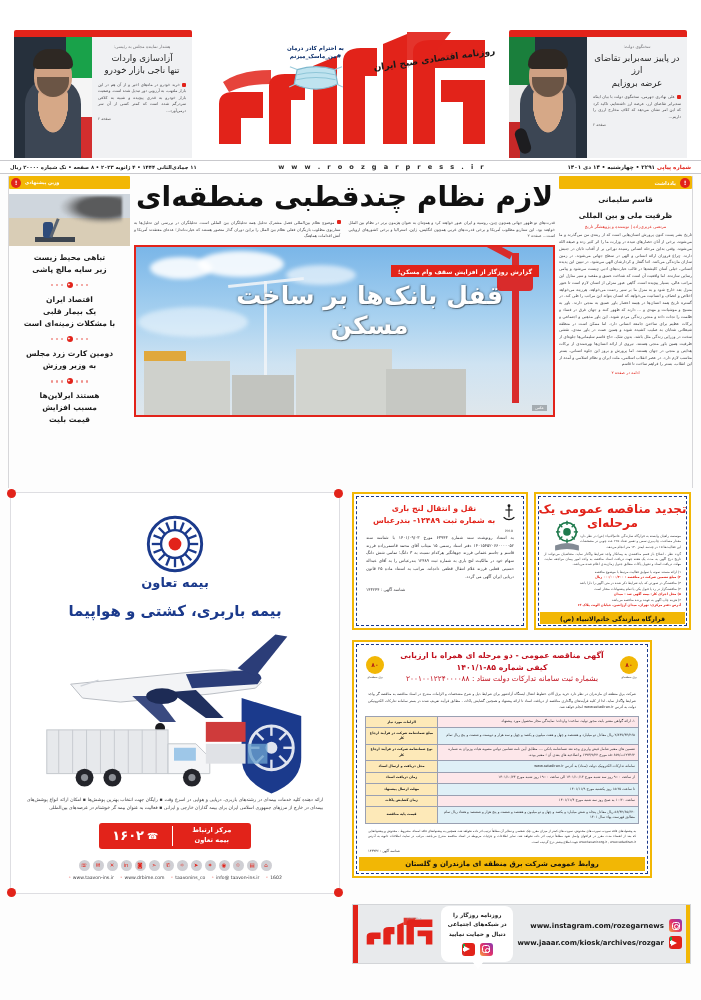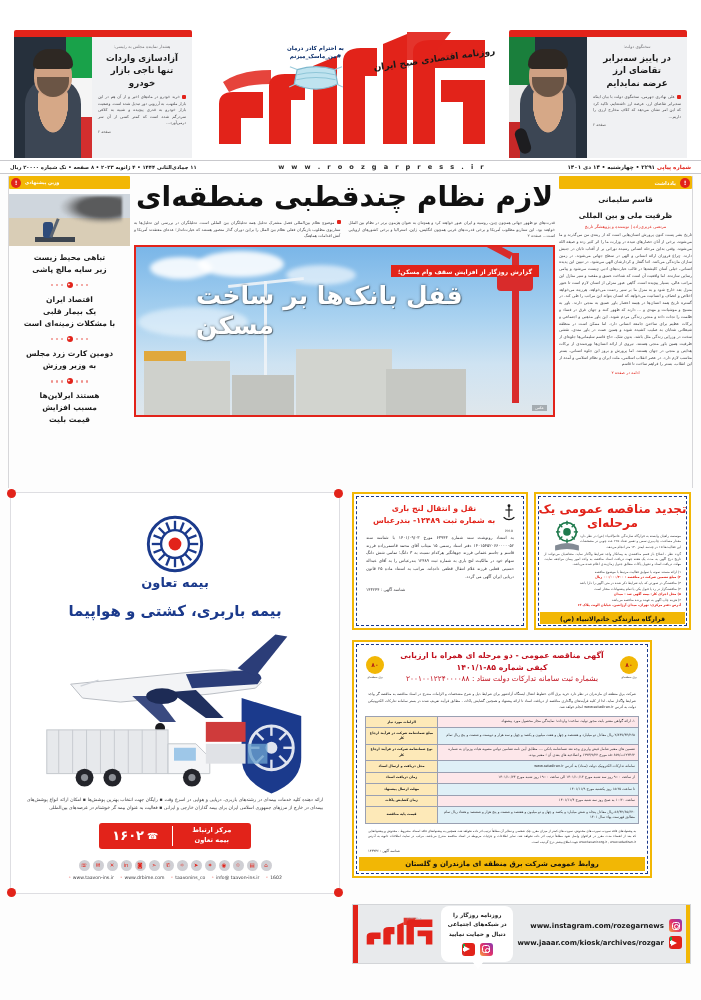--- a/index.html
+++ b/index.html
@@ -32,21 +32,21 @@
       background:#cfa183; border-radius:50% 50% 42% 42%;}
   .art-photo .hair{position:absolute; left:50%; transform:translateX(-50%); top:12px; width:40px;height:20px;
       background:#2e2823; border-radius:20px 20px 6px 6px;}
   .art-photo .beard{position:absolute;left:50%;transform:translateX(-50%);top:40px;width:32px;height:20px;
       background:#4a3c30;border-radius:0 0 16px 16px;opacity:.75;}
   .art-photo.mic::after{content:"";position:absolute;left:8px;bottom:4px;width:12px;height:26px;background:#1d1d20;border-radius:6px;transform:rotate(-18deg);}
   .art-photo.mic::before{content:"";position:absolute;left:22px;bottom:0px;width:10px;height:22px;background:#2a2a30;border-radius:5px;transform:rotate(12deg);}
 
   .art-text{ flex:1; padding:7px 6px 4px 6px; display:flex; flex-direction:column; }
   .art-kicker{ font-size:4.2px; color:#6e6e72; text-align:center; letter-spacing:.2px; margin-bottom:3px;}
-  .art-title{ font-size:8.6px; font-weight:bold; color:#1a1a1a; text-align:center; line-height:1.45; }
+  .art-title{ font-size:8.6px; font-weight:normal; color:#1a1a1a; text-align:center; line-height:1.45; }
   .art-body{ margin-top:5px; font-size:4px; color:#4a4a4e; line-height:1.62; text-align:justify; }
   .art-body .bullet{display:inline-block;width:4px;height:4px;background:#e2231a;border-radius:1px;vertical-align:middle;margin-left:2px;}
   .art-more{ font-size:3.8px; color:#555; text-align:left; margin-top:2px;}
 
   .logo-wrap{ position:absolute; left:0; right:0; top:18px; height:140px; }
   .logo-roozgar{ position:absolute; left:50%; transform:translateX(-50%); top:8px; width:300px; height:128px; }
   .logo-roozgar svg{ width:100%; height:100%; display:block; }
   .tagline{ position:absolute; left:50%; margin-left:22px; top:36px; font-size:9px; font-weight:bold; color:#1a1a1a;
       transform:rotate(-8deg); white-space:nowrap;}
   .mask-block{ position:absolute; left:50%; margin-left:-78px; top:26px; width:86px; text-align:center;}
@@ -111,21 +111,21 @@
   .center-cols .cc .more{ color:#555; }
 
   .photo-box{ margin-top:5px; border:2.5px solid #e2231a; height:172px; position:relative; overflow:hidden;
      background:linear-gradient(to bottom,#7ab6e8 0%, #a9d2f0 42%, #cfe3f2 70%, #dfe7ec 100%);}
   .cloud{ position:absolute; background:rgba(255,255,255,.88); border-radius:50%; filter:blur(2px);}
   .crane-mast{position:absolute; background:#d92b2b;}
   .crane-lat{position:absolute; background:#ffffff; opacity:.9;}
   .bld{position:absolute;background:#c9cbc6;}
   .photo-kicker{ position:absolute; top:18px; right:14px; background:#e2231a; color:#fff; font-size:6.2px;
      font-weight:bold; padding:2.5px 7px; letter-spacing:.2px; }
-  .photo-head{ position:absolute; top:34px; right:10px; left:60px; text-align:left; font-size:25px;
+  .photo-head{ position:absolute; top:34px; right:10px; left:60px; text-align:center; font-size:25px;
      font-weight:bold; color:#ffffff; line-height:1.2;
      text-shadow: 0 0 3px rgba(0,0,0,.55), 1px 1px 0 rgba(0,0,0,.35);}
   .photo-credit{ position:absolute; bottom:4px; right:6px; font-size:3.6px; color:#fff; background:rgba(0,0,0,.25); padding:1px 3px;}
 
   
   .ads{ position:absolute; top:492px; left:0; width:701px; height:420px; }
 
   
   .ad-ins{ position:absolute; left:10px; top:0; width:330px; height:402px; background:#fff;
      border:1px solid #dedee2; }
@@ -272,21 +272,21 @@
         </svg>
       </div>
     </div>
 
     <div class="top-art right">
       <div class="redbar"></div>
       <div class="inner">
         <div class="art-text">
           <div class="art-kicker">سخنگوی دولت:</div>
           <div class="art-title">در پاییز سه‌برابر تقاضای ارز</div>
-          <div class="art-title">عرضه نماید‌ایم</div>
+          <div class="art-title">عرضه بروز‌ایم</div>
           <div class="art-body"><span class="bullet"></span><span>علی بهادری جهرمی، سخنگوی دولت با بیان اینکه سه‌برابر تقاضای ارز، عرضه ارز داشته‌ایم، تاکید کرد که این امر نشان می‌دهد که کلاف مخارج ارزی را داریم...</span></div>
           <div class="art-more">صفحه ۲</div>
         </div>
         <div class="art-photo p2 mic">
           <div class="flag"></div>
           <div class="face"></div>
           <div class="head"></div>
           <div class="hair"></div>
           <div class="beard"></div>
         </div>

